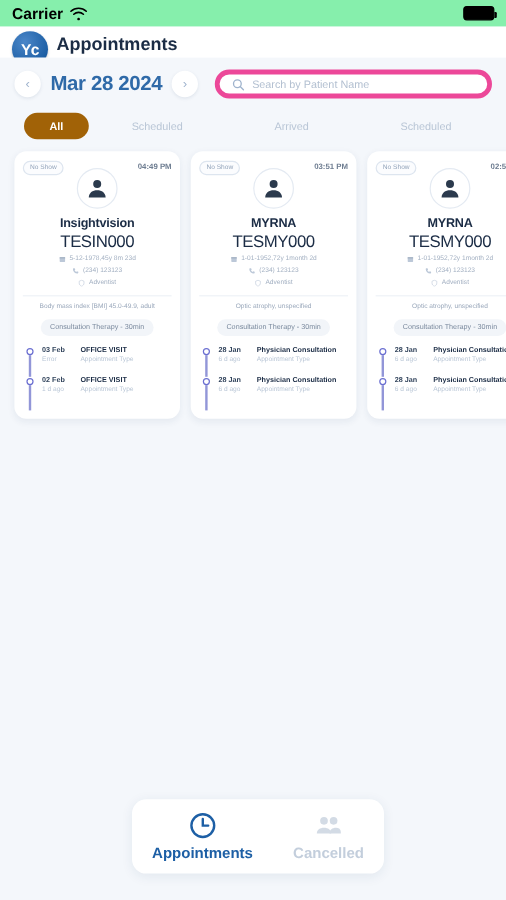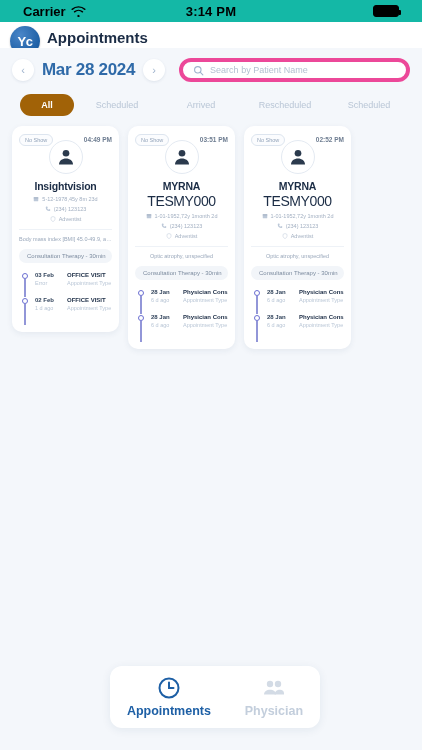--- a/index.html
+++ b/index.html
@@ -7,22 +7,22 @@
     width: 422px; height: 750px;
     font-family: "Liberation Sans", sans-serif;
     background: #f4f7fb;
     overflow: hidden;
   }
 
   
   .statusbar {
     height: 22px;
     display: flex; align-items: center;
-    padding: 0 23px;
-    background: #14b8a6;
+    padding: 0 10px;
+    background: #86efac;
     position: relative;
   }
   .sb-left { display: flex; align-items: center; gap: 5px; font-size: 13px; font-weight: 600; color: #000; }
   .sb-time {
     position: absolute; left: 0; right: 0; text-align: center;
     font-size: 13px; font-weight: 700; color: #000; letter-spacing: .2px;
   }
   .sb-right { margin-left: auto; display: flex; align-items: center; }
   .battery {
     width: 26px; height: 12px; border: 1px solid #000; border-radius: 3px;
@@ -96,21 +96,21 @@
     border-radius: 12px; flex: 0 0 54px; padding: 6px 12px;
   }
 
   
   .cards {
     display: flex; gap: 9px; padding: 0 12px;
     align-items: flex-start;
   }
   .card {
     background: #fff; border-radius: 10px;
-    width: 107px; flex: none;
+    width: 138px; flex: none;
     padding: 8px 7px 10px 7px;
     box-shadow: 0 2px 6px rgba(30,60,100,.07);
   }
   .card-top { display: flex; align-items: flex-start; justify-content: space-between; }
   .badge {
     font-size: 5.5px; color: #93a4ba;
     border: 1px solid #dde5ef; border-radius: 8px;
     padding: 2px 5px; background: #fbfcfe; white-space: nowrap;
   }
   .time { font-size: 6.5px; color: #6e7d91; font-weight: 600; white-space: nowrap; padding-top: 2px; }
@@ -196,21 +196,20 @@
 
 <div class="statusbar">
   <div class="sb-left">
     <span>Carrier</span>
     <svg viewBox="0 0 24 18" width="15" height="12">
       <path d="M12 15.2a1.8 1.8 0 110 3.6 1.8 1.8 0 010-3.6z" fill="#000"></path>
       <path d="M5.6 10.4a9.5 9.5 0 0112.8 0" stroke="#000" stroke-width="2.2" fill="none" stroke-linecap="round"></path>
       <path d="M1.8 6.4a15 15 0 0120.4 0" stroke="#000" stroke-width="2.2" fill="none" stroke-linecap="round"></path>
     </svg>
   </div>
-  <div class="sb-time">3:14 PM</div>
   <div class="sb-right">
     <div class="battery"></div>
   </div>
 </div>
 
 <div class="appbar">
   <div class="logo">Yc</div>
   <div class="apptitle">Appointments</div>
 </div>
 
@@ -224,38 +223,38 @@
       <line x1="15.6" y1="15.6" x2="21.5" y2="21.5" stroke="#9fb3cd" stroke-width="2.4" stroke-linecap="round"></line>
     </svg>
     <input type="text" placeholder="Search by Patient Name" style="">
   </div>
 </div>
 
 <div class="tabs">
   <div class="tab active">All</div>
   <div class="tab">Scheduled</div>
   <div class="tab">Arrived</div>
-  <div class="tab">Rescheduled</div>
   <div class="tab">Scheduled</div>
 </div>
 
 <div class="cards">
 
   <div class="card">
     <div class="card-top">
       <span class="badge">No Show</span>
       <span class="time">04:49 PM</span>
     </div>
     <div class="avatar">
       <svg viewBox="0 0 24 24">
         <circle cx="12" cy="7.5" r="4"></circle>
           <path d="M3.6 21c0-4.6 3.8-7.2 8.4-7.2s8.4 2.6 8.4 7.2z"></path>
       </svg>
     </div>
     <div class="pname">Insightvision</div>
+    <div class="pid">TESIN000</div>
     <div class="meta">
       <svg viewBox="0 0 24 24">
         <rect x="3" y="5" width="18" height="16" rx="2"></rect>
           <rect x="3" y="5" width="18" height="5" fill="#a9b6c7"></rect>
       </svg>
       <span>5-12-1978,45y 8m 23d</span>
     </div>
     <div class="meta">
       <svg viewBox="0 0 24 24">
         <path d="M6 2h3l2 5-2.5 1.5a12 12 0 006 6L16 12l5 2v3c0 1.5-1.5 3-3 3A15 15 0 013 5c0-1.5 1.5-3 3-3z"></path>
@@ -456,15 +455,15 @@
     </svg>
     <span class="lbl">Appointments</span>
   </div>
   <div class="navitem idle">
     <svg viewBox="0 0 24 24">
       <circle cx="8" cy="8" r="3.2"></circle>
         <circle cx="16" cy="8" r="3.2"></circle>
       <path d="M2 18.5c0-3 2.7-4.8 6-4.8s6 1.8 6 4.8z"></path>
       <path d="M12.6 18.5c0-3 2.3-4.8 5.4-4.8 2.4 0 4 1.2 4 3.6v1.2z"></path>
     </svg>
-    <span class="lbl">Physician</span>
+    <span class="lbl">Cancelled</span>
   </div>
 </div>
 
 </body></html>

